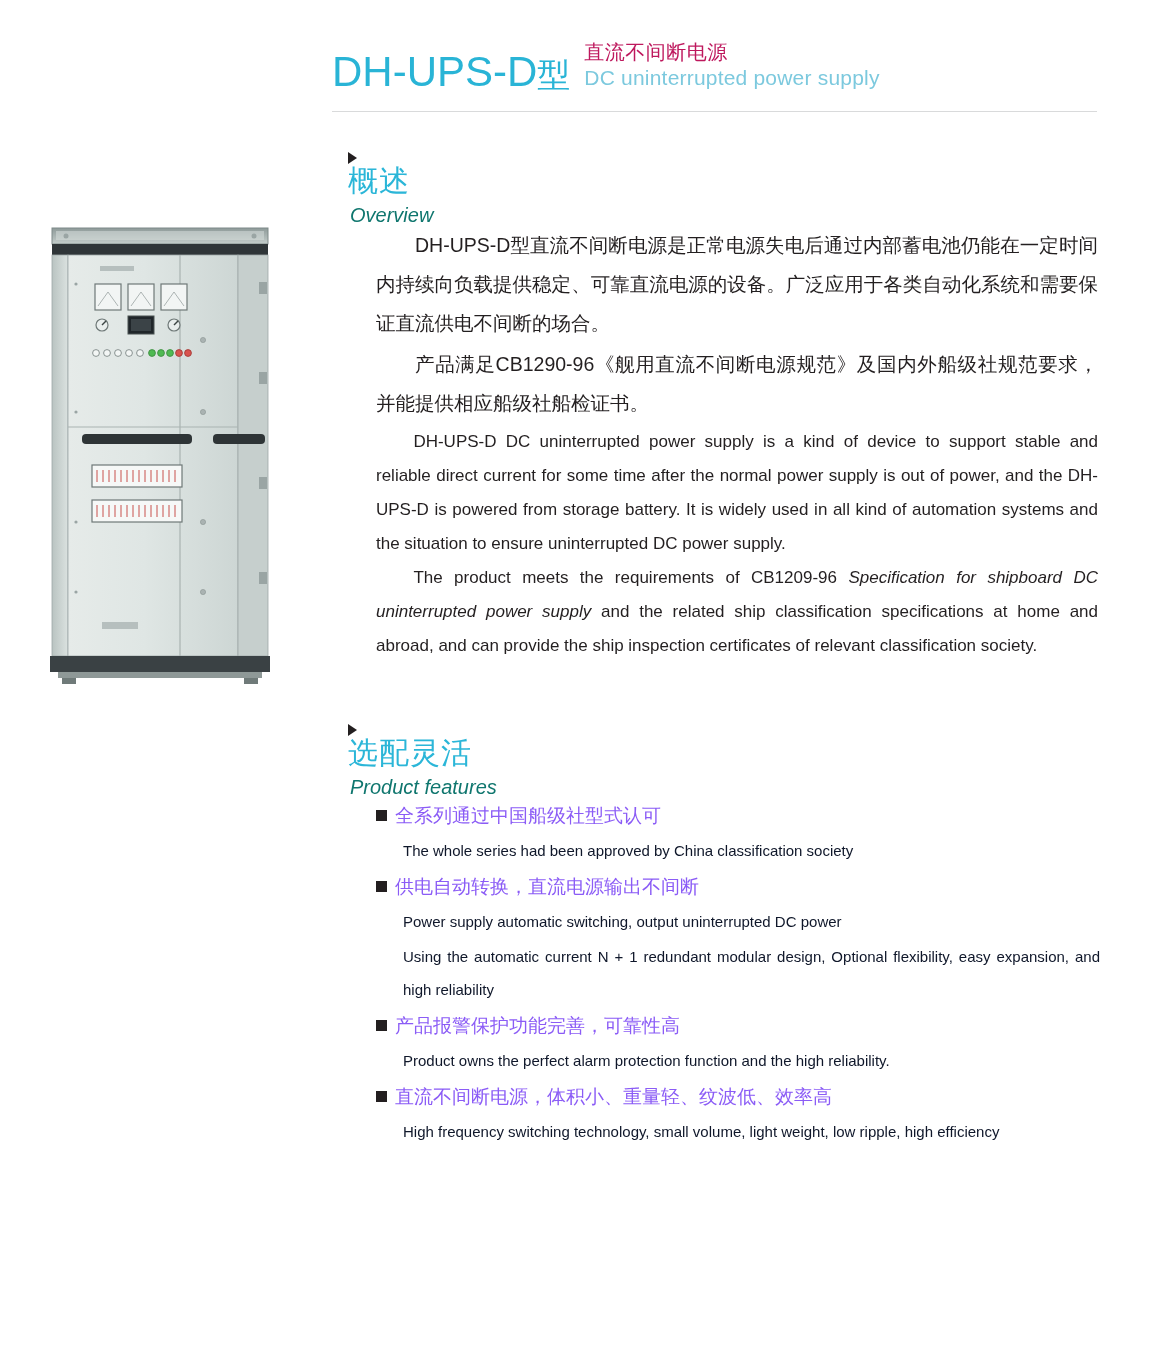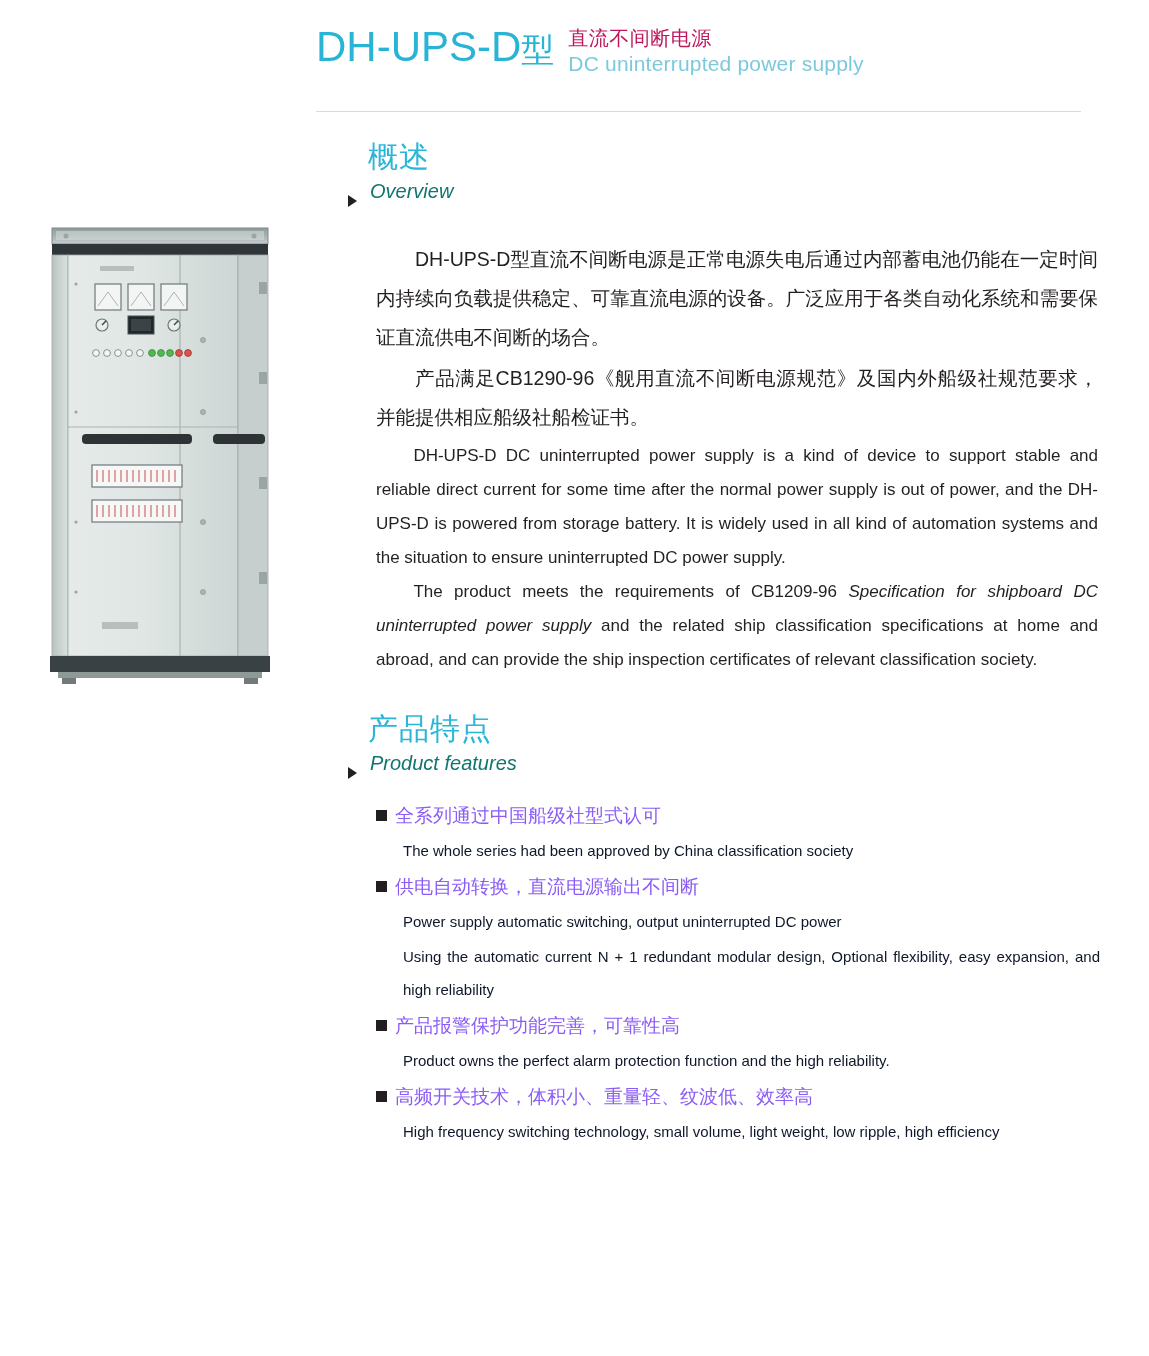--- a/index.html
+++ b/index.html
@@ -13,27 +13,27 @@
     height: 1356px;
     position: relative;
     font-family: "Liberation Sans", sans-serif;
     color: #231f20;
     overflow: hidden;
   }
 
   
   .header {
     position: absolute;
-    left: 316px;
+    left: 332px;
     top: 26px;
     width: 765px;
     height: 86px;
     border-bottom: 1px solid #d9dadb;
     display: flex;
-    align-items: flex-start;
+    align-items: flex-end;
     padding-bottom: 18px;
   }
   .title-main {
     font-size: 42px;
     letter-spacing: 0px;
     color: #29b4d6;
     line-height: 1;
     white-space: nowrap;
     font-weight: 400;
   }
@@ -65,21 +65,22 @@
     left: 40px;
     top: 222px;
     width: 245px;
     height: 470px;
   }
 
   
   .section-head {
     position: absolute;
     display: flex;
-    align-items: flex-end;
+    align-items: flex-start;
+    flex-direction: column;
   }
   .arrow {
     width: 0;
     height: 0;
     border-left: 9px solid #231f20;
     border-top: 6px solid transparent;
     border-bottom: 6px solid transparent;
     margin-top: 12px;
     margin-right: 11px;
   }
@@ -96,21 +97,21 @@
     color: #0f766e;
     line-height: 1.6;
     padding-left: 2px;
     font-style: italic;
   }
 
   
   .overview-body {
     position: absolute;
     left: 376px;
-    top: 240px;
+    top: 226px;
     width: 722px;
   }
   .p-cn {
     font-size: 19.5px;
     line-height: 39px;
     text-align: justify;
     text-justify: inter-ideograph;
     text-indent: 2em;
     margin: 0 0 2px 0;
     color: #231f20;
@@ -303,21 +304,21 @@
 <div class="overview-body">
   <p class="p-cn">DH-UPS-D型直流不间断电源是正常电源失电后通过内部蓄电池仍能在一定时间内持续向负载提供稳定、可靠直流电源的设备。广泛应用于各类自动化系统和需要保证直流供电不间断的场合。</p>
   <p class="p-cn">产品满足CB1290-96《舰用直流不间断电源规范》及国内外船级社规范要求，并能提供相应船级社船检证书。</p>
   <p class="p-en indent" style="">DH-UPS-D DC uninterrupted power supply is a kind of device to support stable and reliable direct current for some time after the normal power supply is out of power, and the DH-UPS-D is powered from storage battery. It is widely used in all kind of automation systems and the situation to ensure uninterrupted DC power supply.</p>
   <p class="p-en indent" id="overview-en-2">The product meets the requirements of CB1209-96 <em>Specification for shipboard DC uninterrupted power supply</em> and the related ship classification specifications at home and abroad, and can provide the ship inspection certificates of relevant classification society.</p>
 </div>
 
 <div class="section-head" style="left:348px; top:712px;">
   <span class="arrow"></span>
   <span class="sec-titles">
-    <span class="cn">产品特点</span>
+    <span class="cn">选配灵活</span>
     <span class="en">Product features</span>
   </span>
 </div>
 
 <div class="features" id="features-list">
     <div class="feat">
       <div class="feat-cn">
         <span class="bullet"></span>
         <span>全系列通过中国船级社型式认可</span>
       </div>
@@ -336,17 +337,17 @@
     <div class="feat">
       <div class="feat-cn">
         <span class="bullet"></span>
         <span>产品报警保护功能完善，可靠性高</span>
       </div>
       <div class="feat-en">Product owns the perfect alarm protection function and the high reliability.</div>
     </div>
     <div class="feat">
       <div class="feat-cn">
         <span class="bullet"></span>
-        <span>高频开关技术，体积小、重量轻、纹波低、效率高</span>
+        <span>直流不间断电源，体积小、重量轻、纹波低、效率高</span>
       </div>
       <div class="feat-en">High frequency switching technology, small volume, light weight, low ripple, high efficiency</div>
     </div>
   </div>
 
 </body></html>

